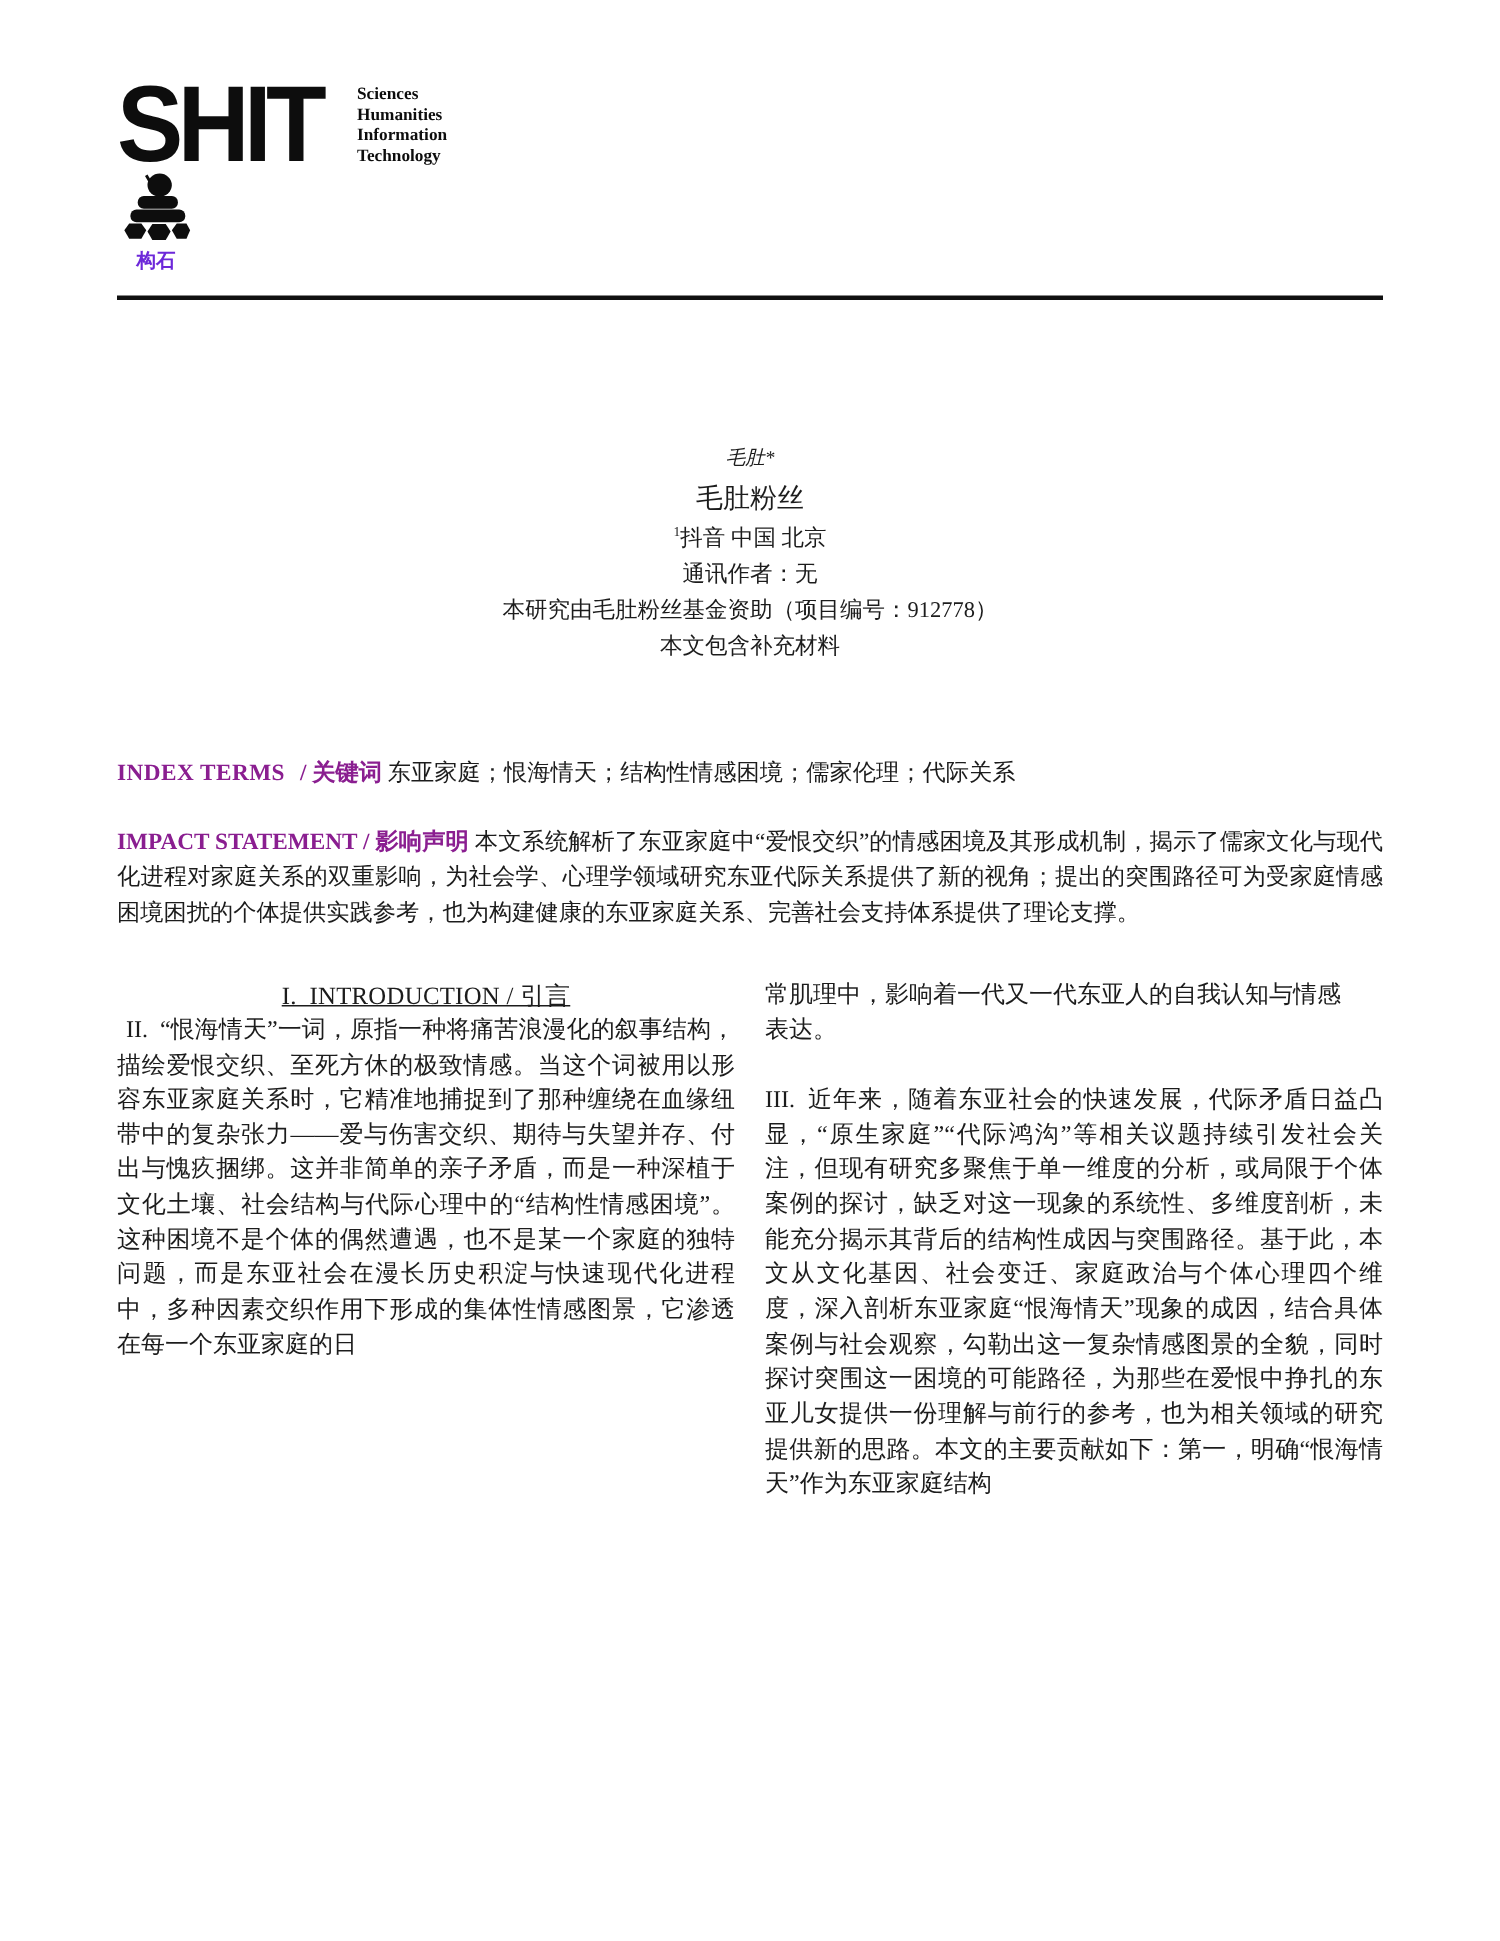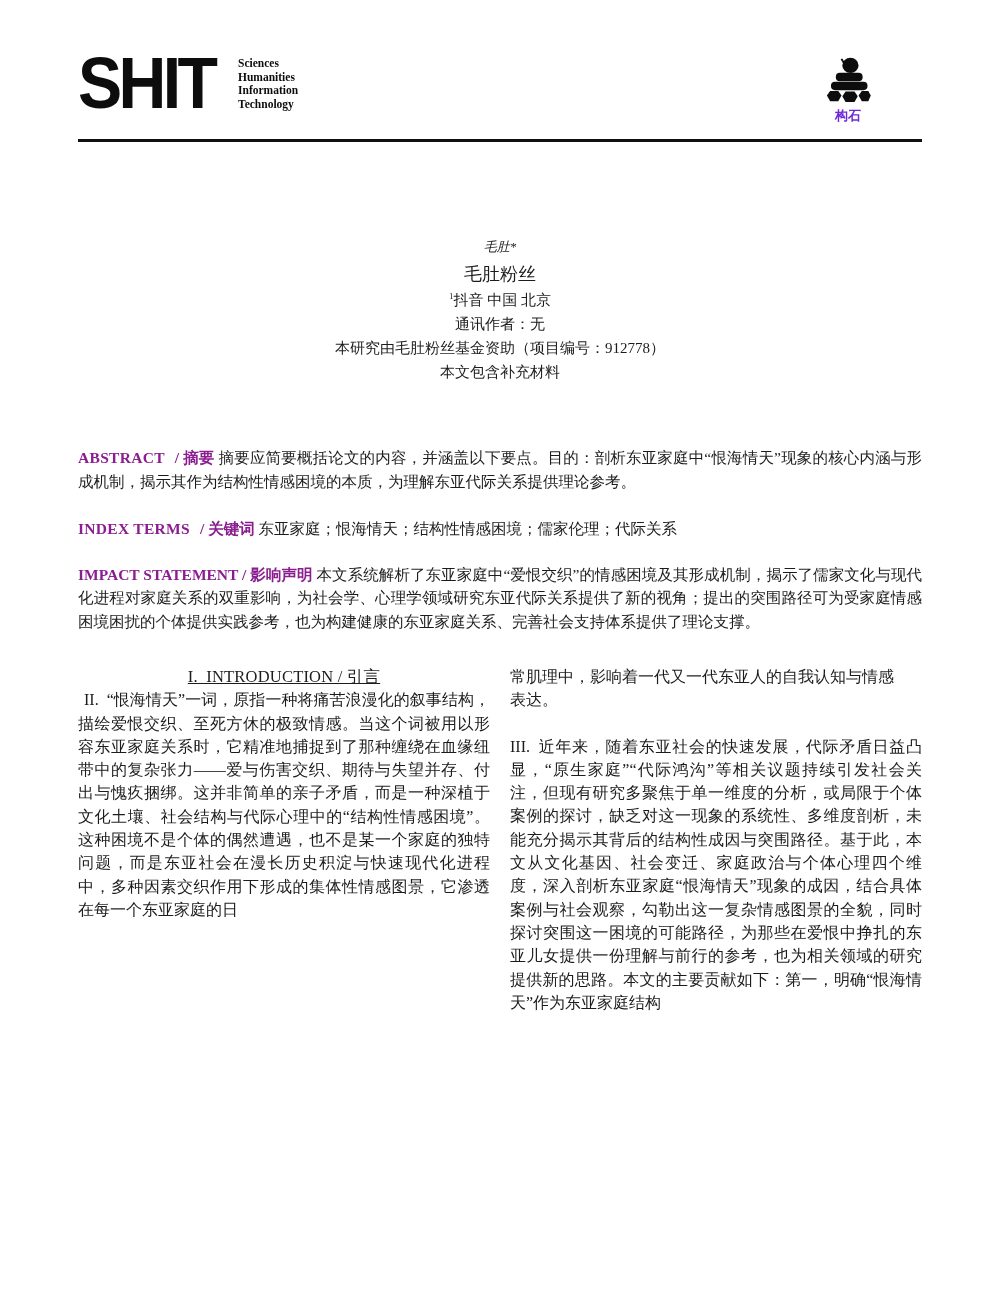--- a/index.html
+++ b/index.html
@@ -1,20 +1,20 @@
 <!DOCTYPE html>
 <html><head>
 <meta charset="utf-8">
 <style>
   html,body{margin:0;padding:0;background:#ffffff;}
   body{font-family:"Liberation Serif","DejaVu Serif",serif;color:#1c1c1c;}
   .page{position:relative;width:1000px;height:1294px;background:#fff;box-sizing:border-box;padding:54px 78px 0 78px;overflow:hidden;}
 
   
-  .journal-header{display:flex;justify-content:space-between;align-items:flex-start;}
+  .journal-header{display:flex;justify-content:center;align-items:flex-start;flex-direction:column;}
   .logo-wrap{display:flex;align-items:flex-start;gap:12px;}
   .logo-text{font-family:"Liberation Sans","DejaVu Sans",sans-serif;font-weight:900;font-size:72px;line-height:58px;letter-spacing:-4px;color:#0d0d0d;transform:scaleX(.92);transform-origin:left top;}
   .logo-sub{font-family:Liberation Serif, serif;font-weight:700;font-size:11.5px;line-height:13.5px;color:#0d0d0d;padding-top:3px;}
   .badge{margin-right:48px;text-align:center;}
   .badge svg{display:block;margin:0 auto;}
   .badge-label{font-family:"Liberation Sans","DejaVu Sans",sans-serif;font-weight:700;font-size:13px;color:#6d28d9;margin-top:1px;}
   .header-rule{border:none;border-top:3px solid #101010;margin:14px 0 0 0;}
 
   
   .paper-title{margin-top:34px;text-align:center;color:#8a1e90;font-weight:700;font-size:35px;line-height:52px;letter-spacing:2px;}
@@ -81,21 +81,20 @@
   <div class="author-block">
     <div class="author-footnote">毛肚*</div>
     <div class="author-name">毛肚粉丝</div>
     <div class="author-line"><sup>1</sup><span>抖音 中国 北京</span></div>
     <div class="author-line">通讯作者：无</div>
     <div class="author-line">本研究由毛肚粉丝基金资助（项目编号：912778）</div>
     <div class="author-line">本文包含补充材料</div>
   </div>
 
   <div class="front-section sec-abstract">
-    <p><span class="sec-label en">ABSTRACT</span><span class="sec-label sep">/ 摘要</span> <span>摘要应简要概括论文的内容，并涵盖以下要点。目的：剖析东亚家庭中“恨海情天”现象的核心内涵与形成机制，揭示其作为结构性情感困境的本质，为理解东亚代际关系提供理论参考。</span></p>
   </div>
 
   <div class="front-section sec-index">
     <p><span class="sec-label en">INDEX TERMS</span><span class="sec-label sep">/ 关键词</span> <span>东亚家庭；恨海情天；结构性情感困境；儒家伦理；代际关系</span></p>
   </div>
 
   <div class="front-section sec-impact">
     <p><span class="sec-label">IMPACT STATEMENT / 影响声明</span> <span>本文系统解析了东亚家庭中“爱恨交织”的情感困境及其形成机制，揭示了儒家文化与现代化进程对家庭关系的双重影响，为社会学、心理学领域研究东亚代际关系提供了新的视角；提出的突围路径可为受家庭情感困境困扰的个体提供实践参考，也为构建健康的东亚家庭关系、完善社会支持体系提供了理论支撑。</span></p>
   </div>
 

